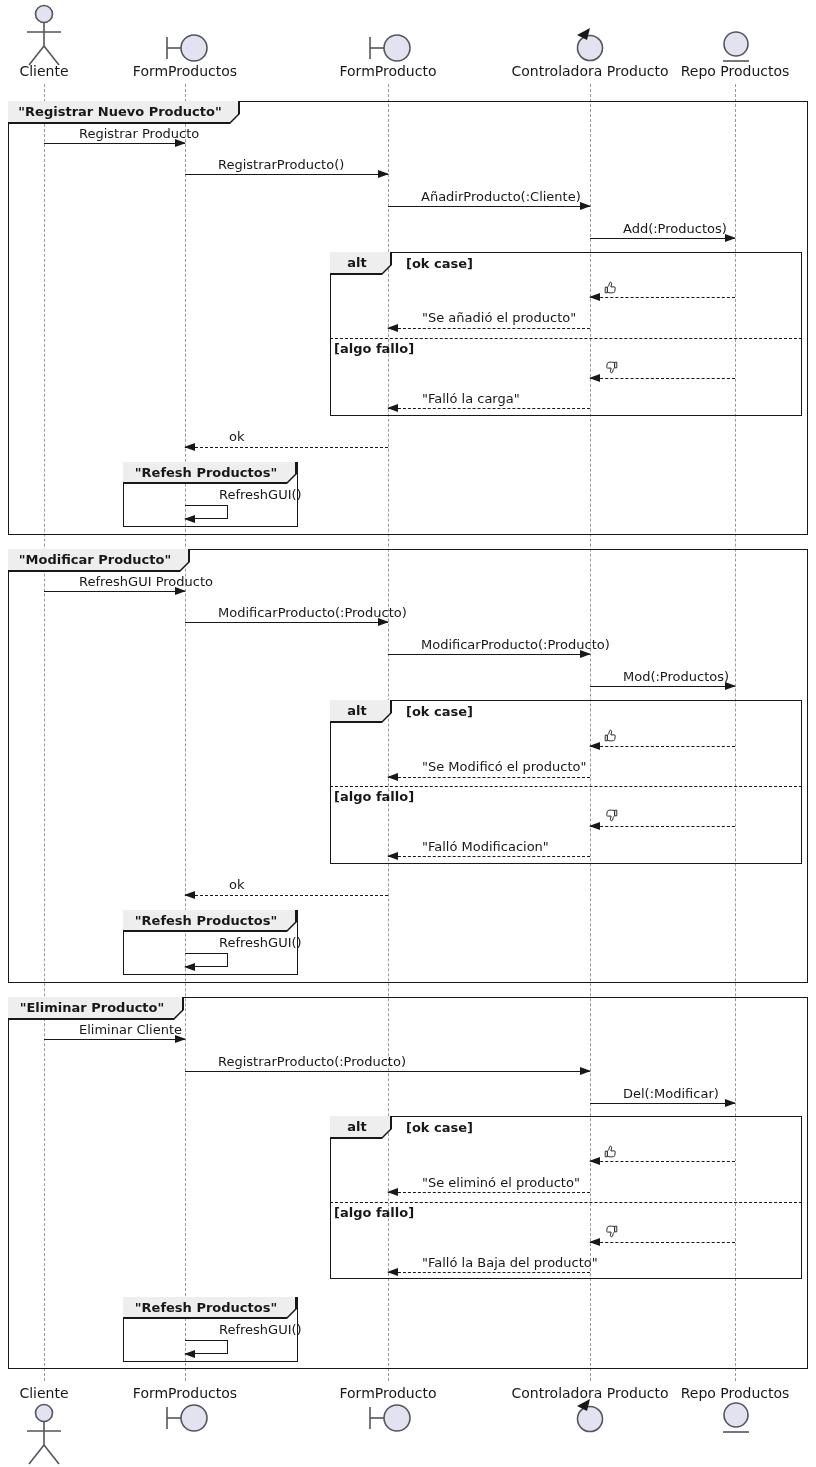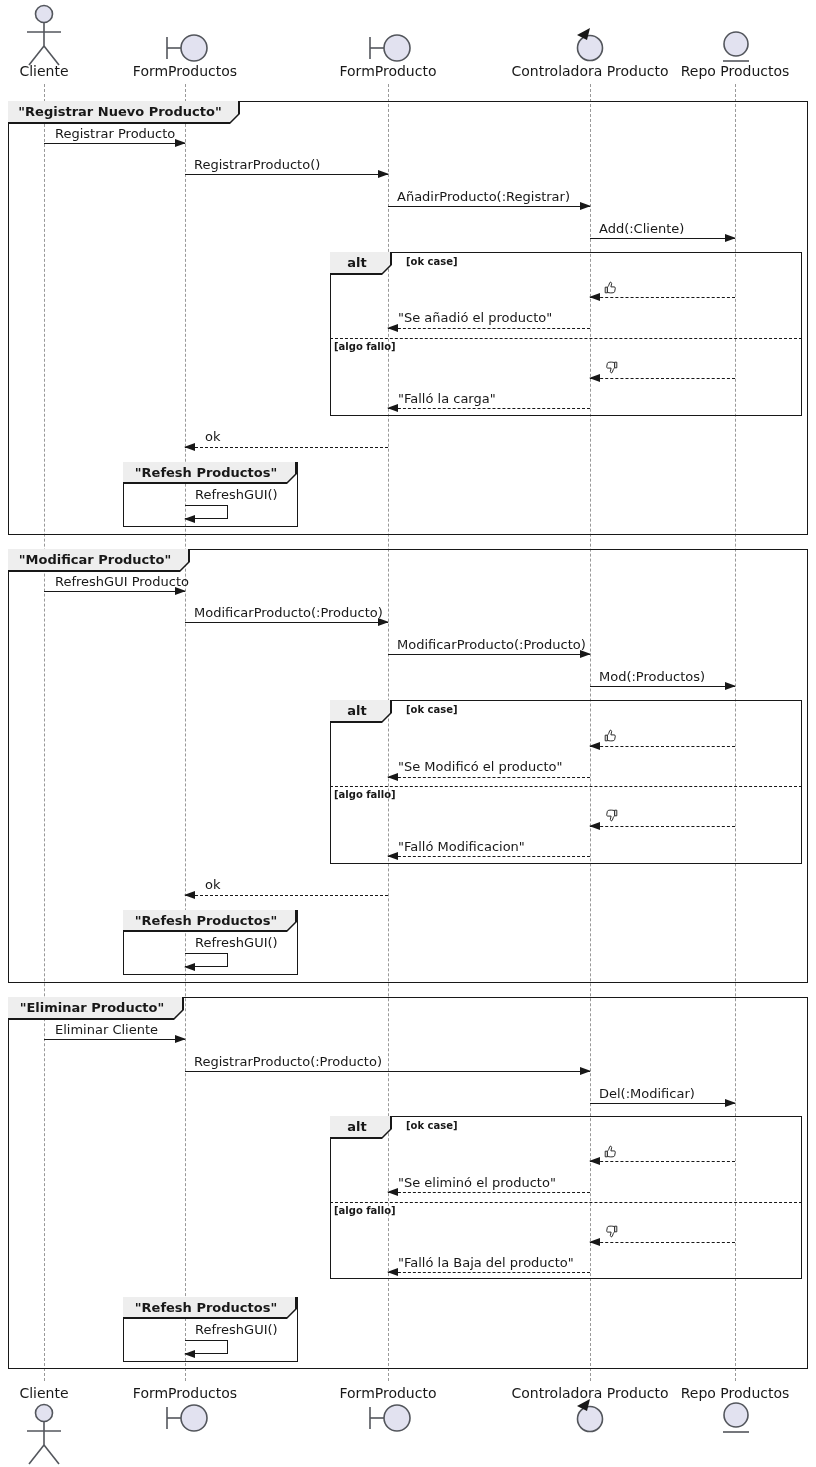--- a/index.html
+++ b/index.html
@@ -1,21 +1,21 @@
 <!DOCTYPE html>
 <html><head>
 <meta charset="utf-8">
 <style>
   html,body{margin:0;padding:0;background:#fff;}
   .canvas{position:relative;width:816px;height:1467px;background:#fff;overflow:hidden;
           font-family:"DejaVu Sans","Liberation Sans",sans-serif;color:#181818;}
   .lifeline{position:absolute;top:84px;height:1297px;width:0;border-left:1px dashed #999;}
   .pl{position:absolute;transform:translateX(-50%);font-size:14px;white-space:nowrap;}
-  .ml{position:absolute;font-size:13px;white-space:nowrap;}
-  .guard{position:absolute;font-size:10px;font-weight:bold;white-space:nowrap;}
+  .ml{position:absolute;font-size:13px;white-space:nowrap;margin-left:24px;}
+  .guard{position:absolute;font-size:13px;font-weight:bold;white-space:nowrap;}
   .line{position:absolute;height:0;border-top:1px solid #181818;}
   .line.ret{border-top-style:dashed;}
   .ah{position:absolute;width:0;height:0;top:-5px;border-top:4.5px solid transparent;border-bottom:4.5px solid transparent;}
   .ah-r{right:-1px;border-left:11px solid #181818;}
   .ah-l{left:-1px;border-right:11px solid #181818;}
   .frame{position:absolute;border:1.5px solid #181818;box-sizing:border-box;background:transparent;}
   .divider{position:absolute;height:0;border-top:1px dashed #181818;}
   .tab{position:absolute;background:#181818;
        clip-path:polygon(0 0,100% 0,100% calc(100% - 10px),calc(100% - 10px) 100%,0 100%);}
   .tab-fill{position:absolute;left:0;top:0;right:1.6px;bottom:1.6px;background:#EEEEEE;
@@ -81,26 +81,26 @@
   <span class="ml" style="left:55px;top:126px;">Registrar Producto</span>
   <div class="line" style="left:44px;top:143px;width:141px;">
       <span class="ah ah-r"></span>
     </div>
 
   <span class="ml" style="left:194px;top:157px;">RegistrarProducto()</span>
   <div class="line" style="left:185px;top:174px;width:203px;">
       <span class="ah ah-r"></span>
     </div>
 
-  <span class="ml" style="left:397px;top:189px;">AñadirProducto(:Registrar)</span>
+  <span class="ml" style="left:397px;top:189px;">AñadirProducto(:Cliente)</span>
   <div class="line" style="left:388px;top:206px;width:202px;">
       <span class="ah ah-r"></span>
     </div>
 
-  <span class="ml" style="left:599px;top:221px;">Add(:Cliente)</span>
+  <span class="ml" style="left:599px;top:221px;">Add(:Productos)</span>
   <div class="line" style="left:590px;top:238px;width:145px;">
       <span class="ah ah-r"></span>
     </div>
 
   <div class="frame" style="left:330px;top:252px;width:472px;height:164px;"></div>
   <div class="tab" style="left:330px;top:252px;width:62px;height:23px;">
     <div class="tab-fill"></div>
     <span class="tab-label">alt</span>
   </div>
   <span class="guard" style="left:406px;top:256px;">[ok case]</span>

